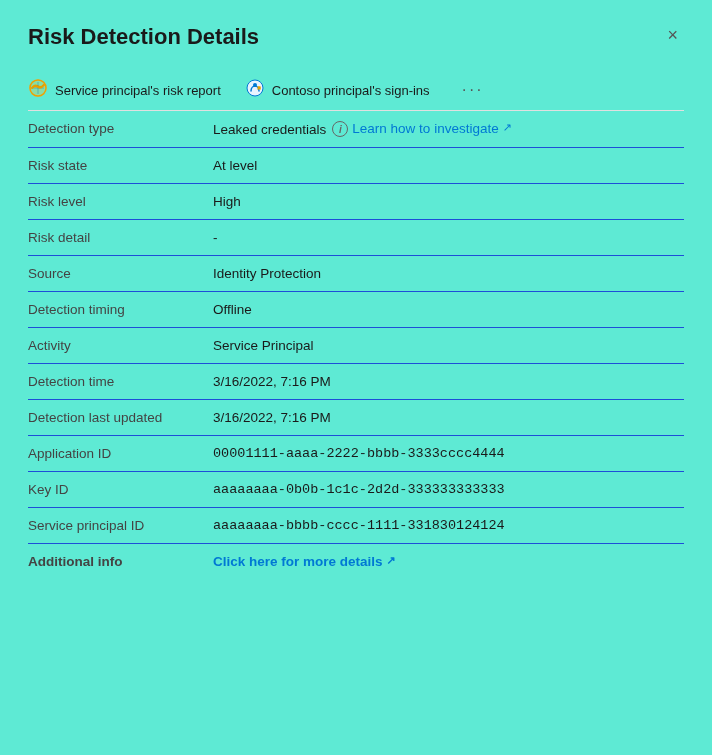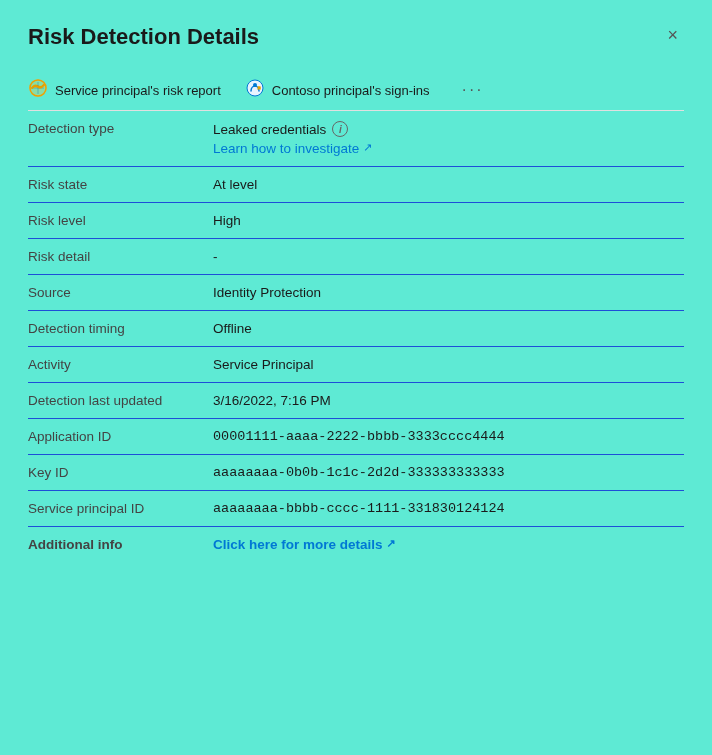--- a/index.html
+++ b/index.html
@@ -116,21 +116,20 @@
       border-bottom: 1px solid #1d4ed8;
     }
 
     .content-table tr:last-child {
       border-bottom: none;
       font-weight: bold;
     }
 
     .detection-type-cell {
       display: flex;
-      flex-direction: column;
       gap: 4px;
     }
 
     .detection-type-row {
       display: flex;
       align-items: center;
       gap: 6px;
     }
 
     .info-icon {
@@ -244,20 +243,24 @@
       <tr>
         <td>Detection timing</td>
         <td>Offline</td>
       </tr>
 
       <tr>
         <td>Activity</td>
         <td>Service Principal</td>
       </tr>
 
+      <tr>
+        <td>Detection time</td>
+        <td>3/16/2022, 7:16 PM</td>
+      </tr>
 
       <tr>
         <td>Detection last updated</td>
         <td>3/16/2022, 7:16 PM</td>
       </tr>
 
       <tr>
         <td>Application ID</td>
         <td class="monospace">00001111-aaaa-2222-bbbb-3333cccc4444</td>
       </tr>

